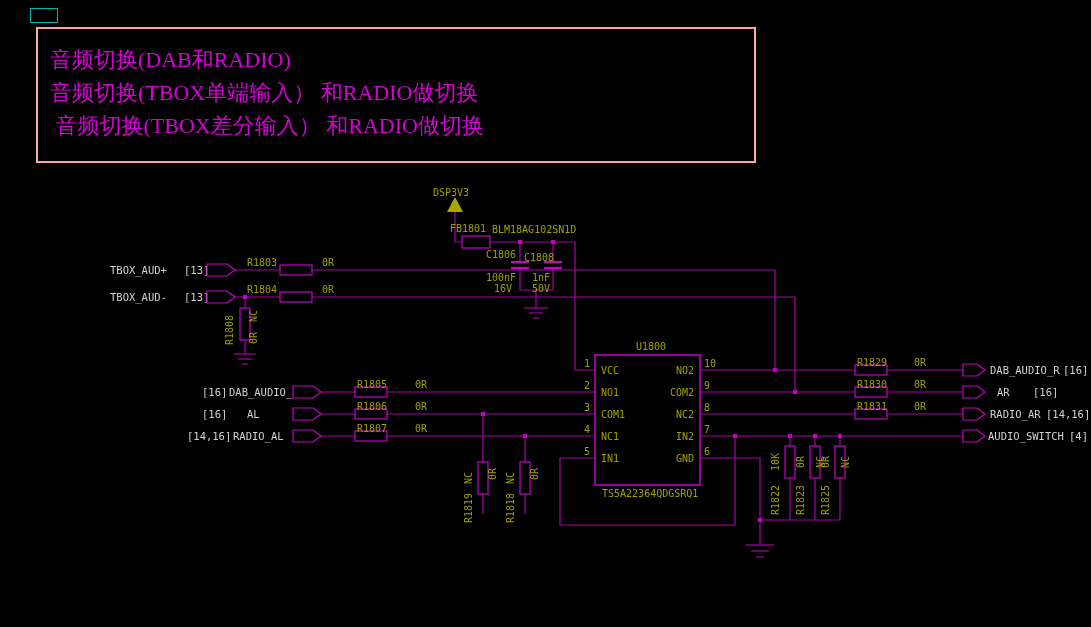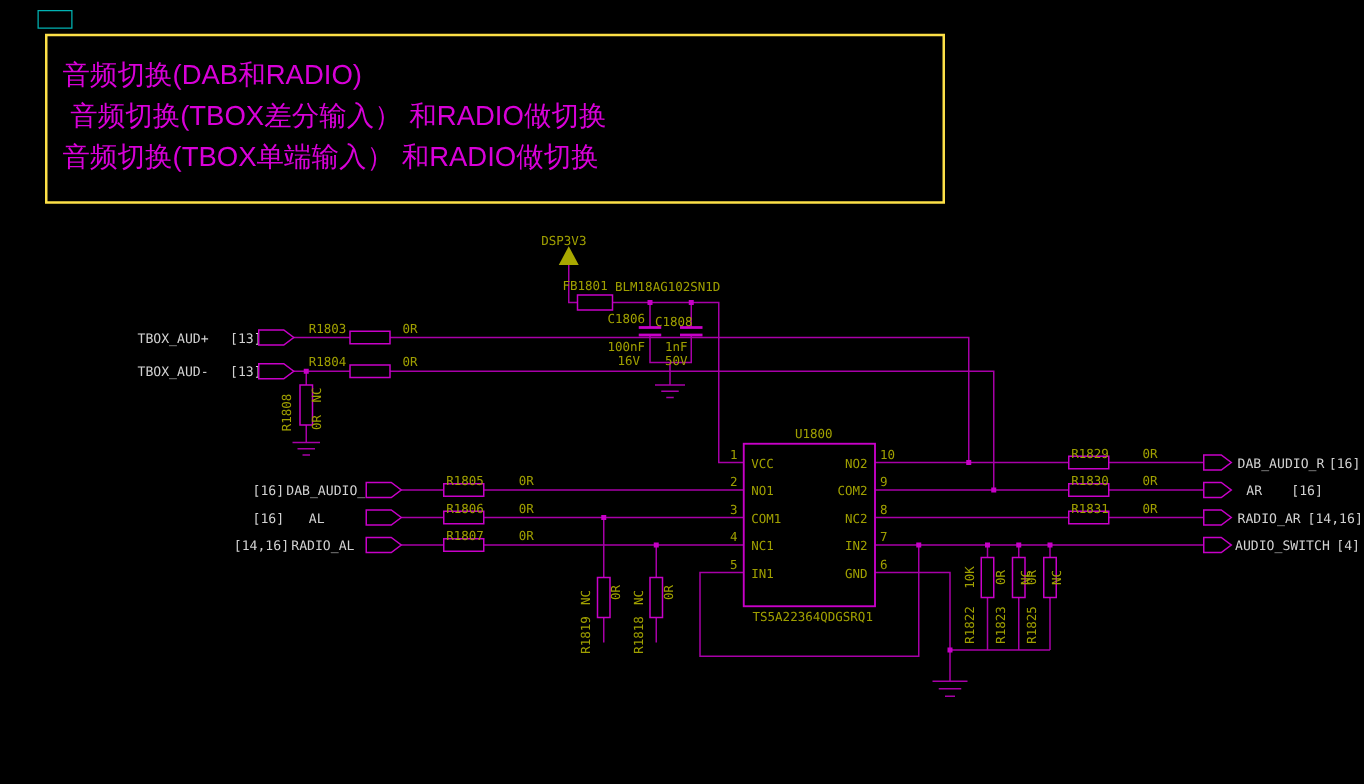--- a/index.html
+++ b/index.html
@@ -1,21 +1,21 @@
 <!DOCTYPE html>
 <html><head>
 <meta charset="utf-8">
 <style>
   html,body{margin:0;padding:0;background:#000;}
   .stage{position:relative;width:1091px;height:627px;background:#000;overflow:hidden;
          font-family:"DejaVu Sans Mono",monospace;}
   .marker{position:absolute;left:30px;top:8px;width:26px;height:13px;border:1px solid #00B3B3;}
   .titlebox{position:absolute;left:36px;top:27px;width:720px;height:136px;
-            border:2px solid #fde047;box-sizing:border-box;
-            color:#D800D8;font-family:Liberation Sans, sans-serif;
+            border:2px solid #fca5a5;box-sizing:border-box;
+            color:#D800D8;font-family:Liberation Serif, serif;
             font-size:22px;padding:14px 0 0 12px;}
   .titlebox .tl{line-height:33px;white-space:pre;}
   svg{position:absolute;left:0;top:0;}
   .w{stroke:#A800A8;stroke-width:1.2;fill:none;}
   .comp{stroke:#C800C8;stroke-width:1.2;fill:#000;}
   .cp{stroke:#C800C8;stroke-width:2.2;}
   .jd{fill:#C800C8;}
   .pwr{fill:#A8A800;stroke:none;}
   text{font-family:"DejaVu Sans Mono",monospace;}
   .t10{font-size:10px;fill:#A0A000;}
@@ -25,22 +25,22 @@
 </style>
 </head>
 <body>
 
 <div class="stage">
 
   <div class="marker"></div>
 
   <div class="titlebox">
     <div class="tl">音频切换(DAB和RADIO)</div>
+    <div class="tl">音频切换(TBOX单端输入） 和RADIO做切换</div>
     <div class="tl"> 音频切换(TBOX差分输入） 和RADIO做切换</div>
-    <div class="tl">音频切换(TBOX单端输入） 和RADIO做切换</div>
   </div>
 
   <svg width="1091" height="627" viewBox="0 0 1091 627">
 
     <path class="w" d="M455,212 V242 H462 M490,242 H575 V370 H595 M520,242 V262 M553,242 V262"></path>
     <path class="w" d="M520,268 V290 H553 V268 M536,290 V308"></path>
     <path class="w" d="M235,270 H280 M312,270 H775 V370"></path>
     <path class="w" d="M235,297 H280 M312,297 H795 V392 M245,297 V308 M245,340 V354"></path>
     <path class="w" d="M321,392 H355 M387,392 H595"></path>
     <path class="w" d="M321,414 H355 M387,414 H595 M483,414 V462 M483,494 V514"></path>

